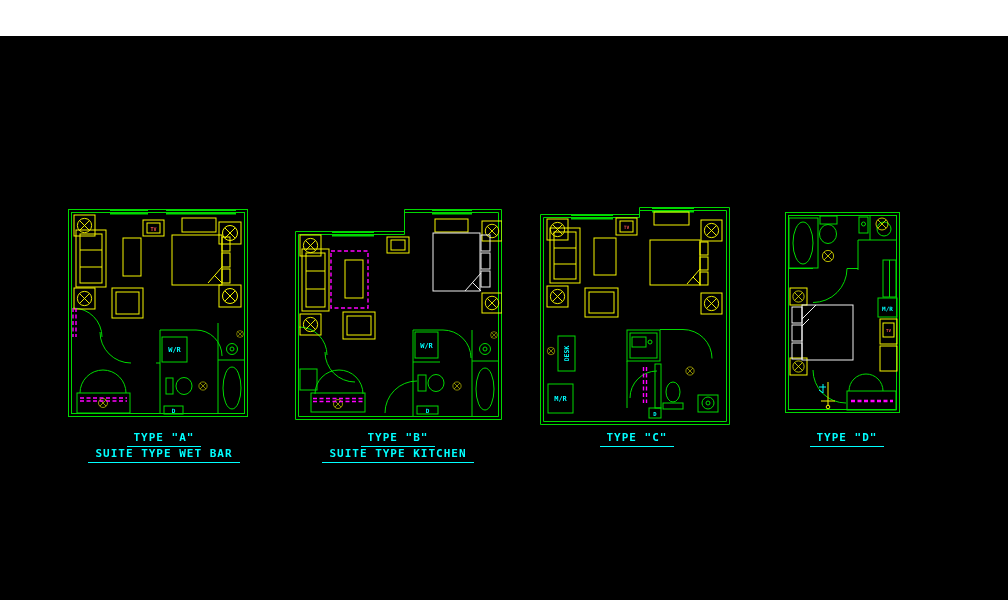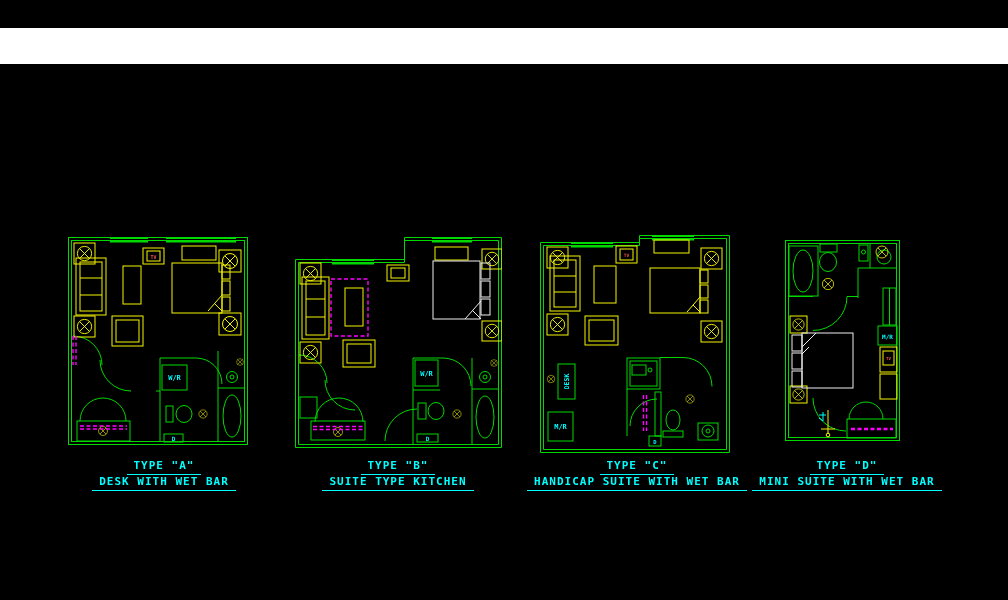--- a/index.html
+++ b/index.html
@@ -1,17 +1,17 @@
 <!DOCTYPE html>
 <html style="--wall-green: #00d900; --furniture-yellow: #f5f500; --label-cyan: #00ffff; --dashed-magenta: #ff00ff; --linen-white: #f0f0f0; --tv-red: #ff5555; --background: #000000; --paper-strip: #ffffff;"><head>
 <meta charset="utf-8">
 <style>
   html,body{margin:0;padding:0;background:#000;}
   .stage{position:relative;width:1008px;height:516px;background:var(--background,#000);
-         overflow:hidden;font-family:"DejaVu Sans Mono",monospace;margin-top:28px;}
+         overflow:hidden;font-family:"DejaVu Sans Mono",monospace;}
   .paper-strip{position:absolute;left:0;top:0;width:1008px;height:36px;background:var(--paper-strip,#fff);}
   .plan{position:absolute;}
   svg{display:block;}
   .plan-title{position:absolute;text-align:center;color:var(--label-cyan,#0ff);
               font-weight:bold;font-size:11px;letter-spacing:1px;line-height:1.25;}
   .plan-title .u{display:inline-block;border-bottom:1.5px solid var(--label-cyan,#0ff);padding:0 7px 1px;white-space:nowrap;}
   .w  {stroke:var(--wall-green,#00d900);fill:none;stroke-width:1;}
   .win{stroke-width:2.2;}
   .f  {stroke:var(--furniture-yellow,#f5f500);fill:none;stroke-width:1;}
   .wh {stroke:var(--linen-white,#f0f0f0);fill:none;stroke-width:1;}
@@ -311,27 +311,25 @@
       <g stroke="var(--label-cyan,#0ff)" fill="none">
         <path d="M34,175 H41 M38,172 L38,181 L34,178"></path>
       </g>
       <text class="ct" x="102.5" y="98.5" font-size="6" text-anchor="middle">M/R</text>
       <text class="tvt" x="103.5" y="120" font-size="4" text-anchor="middle">TV</text>
     </svg>
   </div>
 
   <div class="plan-title" style="left:34px;top:431px;width:260px">
     <span class="u">TYPE "A"</span><br>
-    <span class="u">DESK WITH WET BAR</span>
+    <span class="u">SUITE TYPE WET BAR</span>
   </div>
   <div class="plan-title" style="left:268px;top:431px;width:260px">
     <span class="u">TYPE "B"</span><br>
     <span class="u">SUITE TYPE KITCHEN</span>
   </div>
   <div class="plan-title" style="left:497px;top:431px;width:280px">
     <span class="u">TYPE "C"</span><br>
-    <span class="u">HANDICAP SUITE WITH WET BAR</span>
   </div>
   <div class="plan-title" style="left:727px;top:431px;width:240px">
     <span class="u">TYPE "D"</span><br>
-    <span class="u">MINI SUITE WITH WET BAR</span>
   </div>
 </div>
 
 </body></html>

